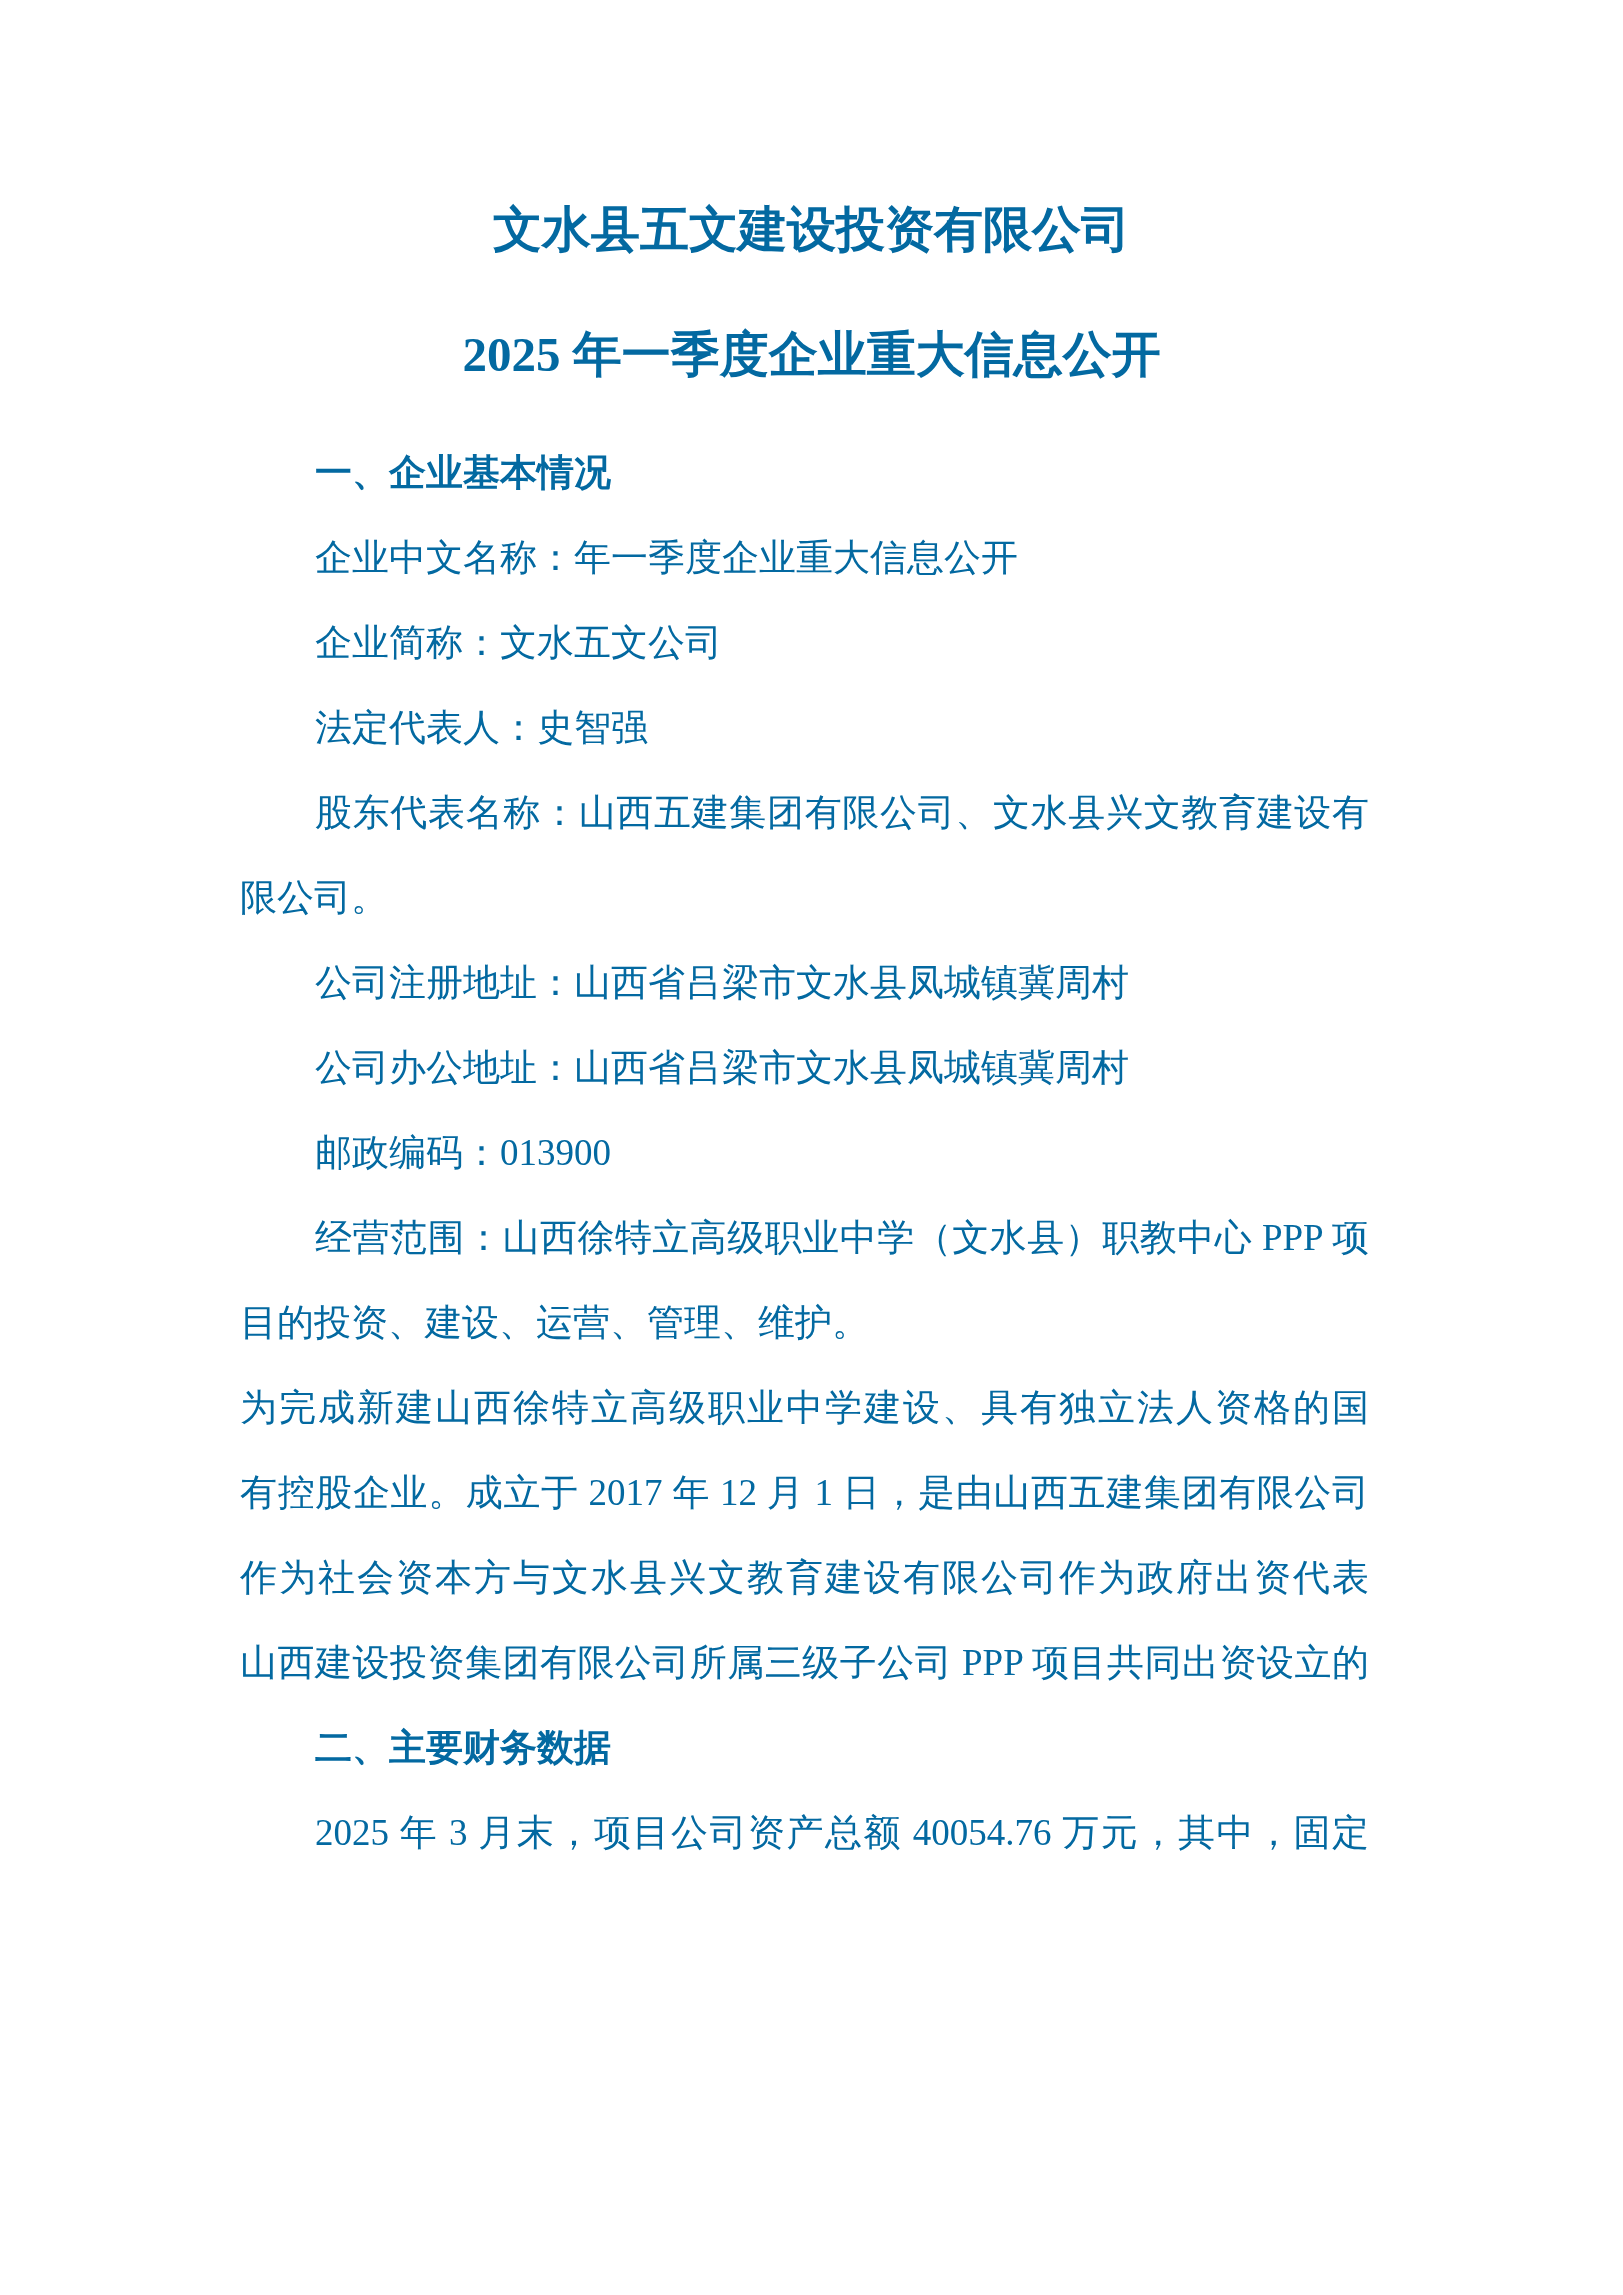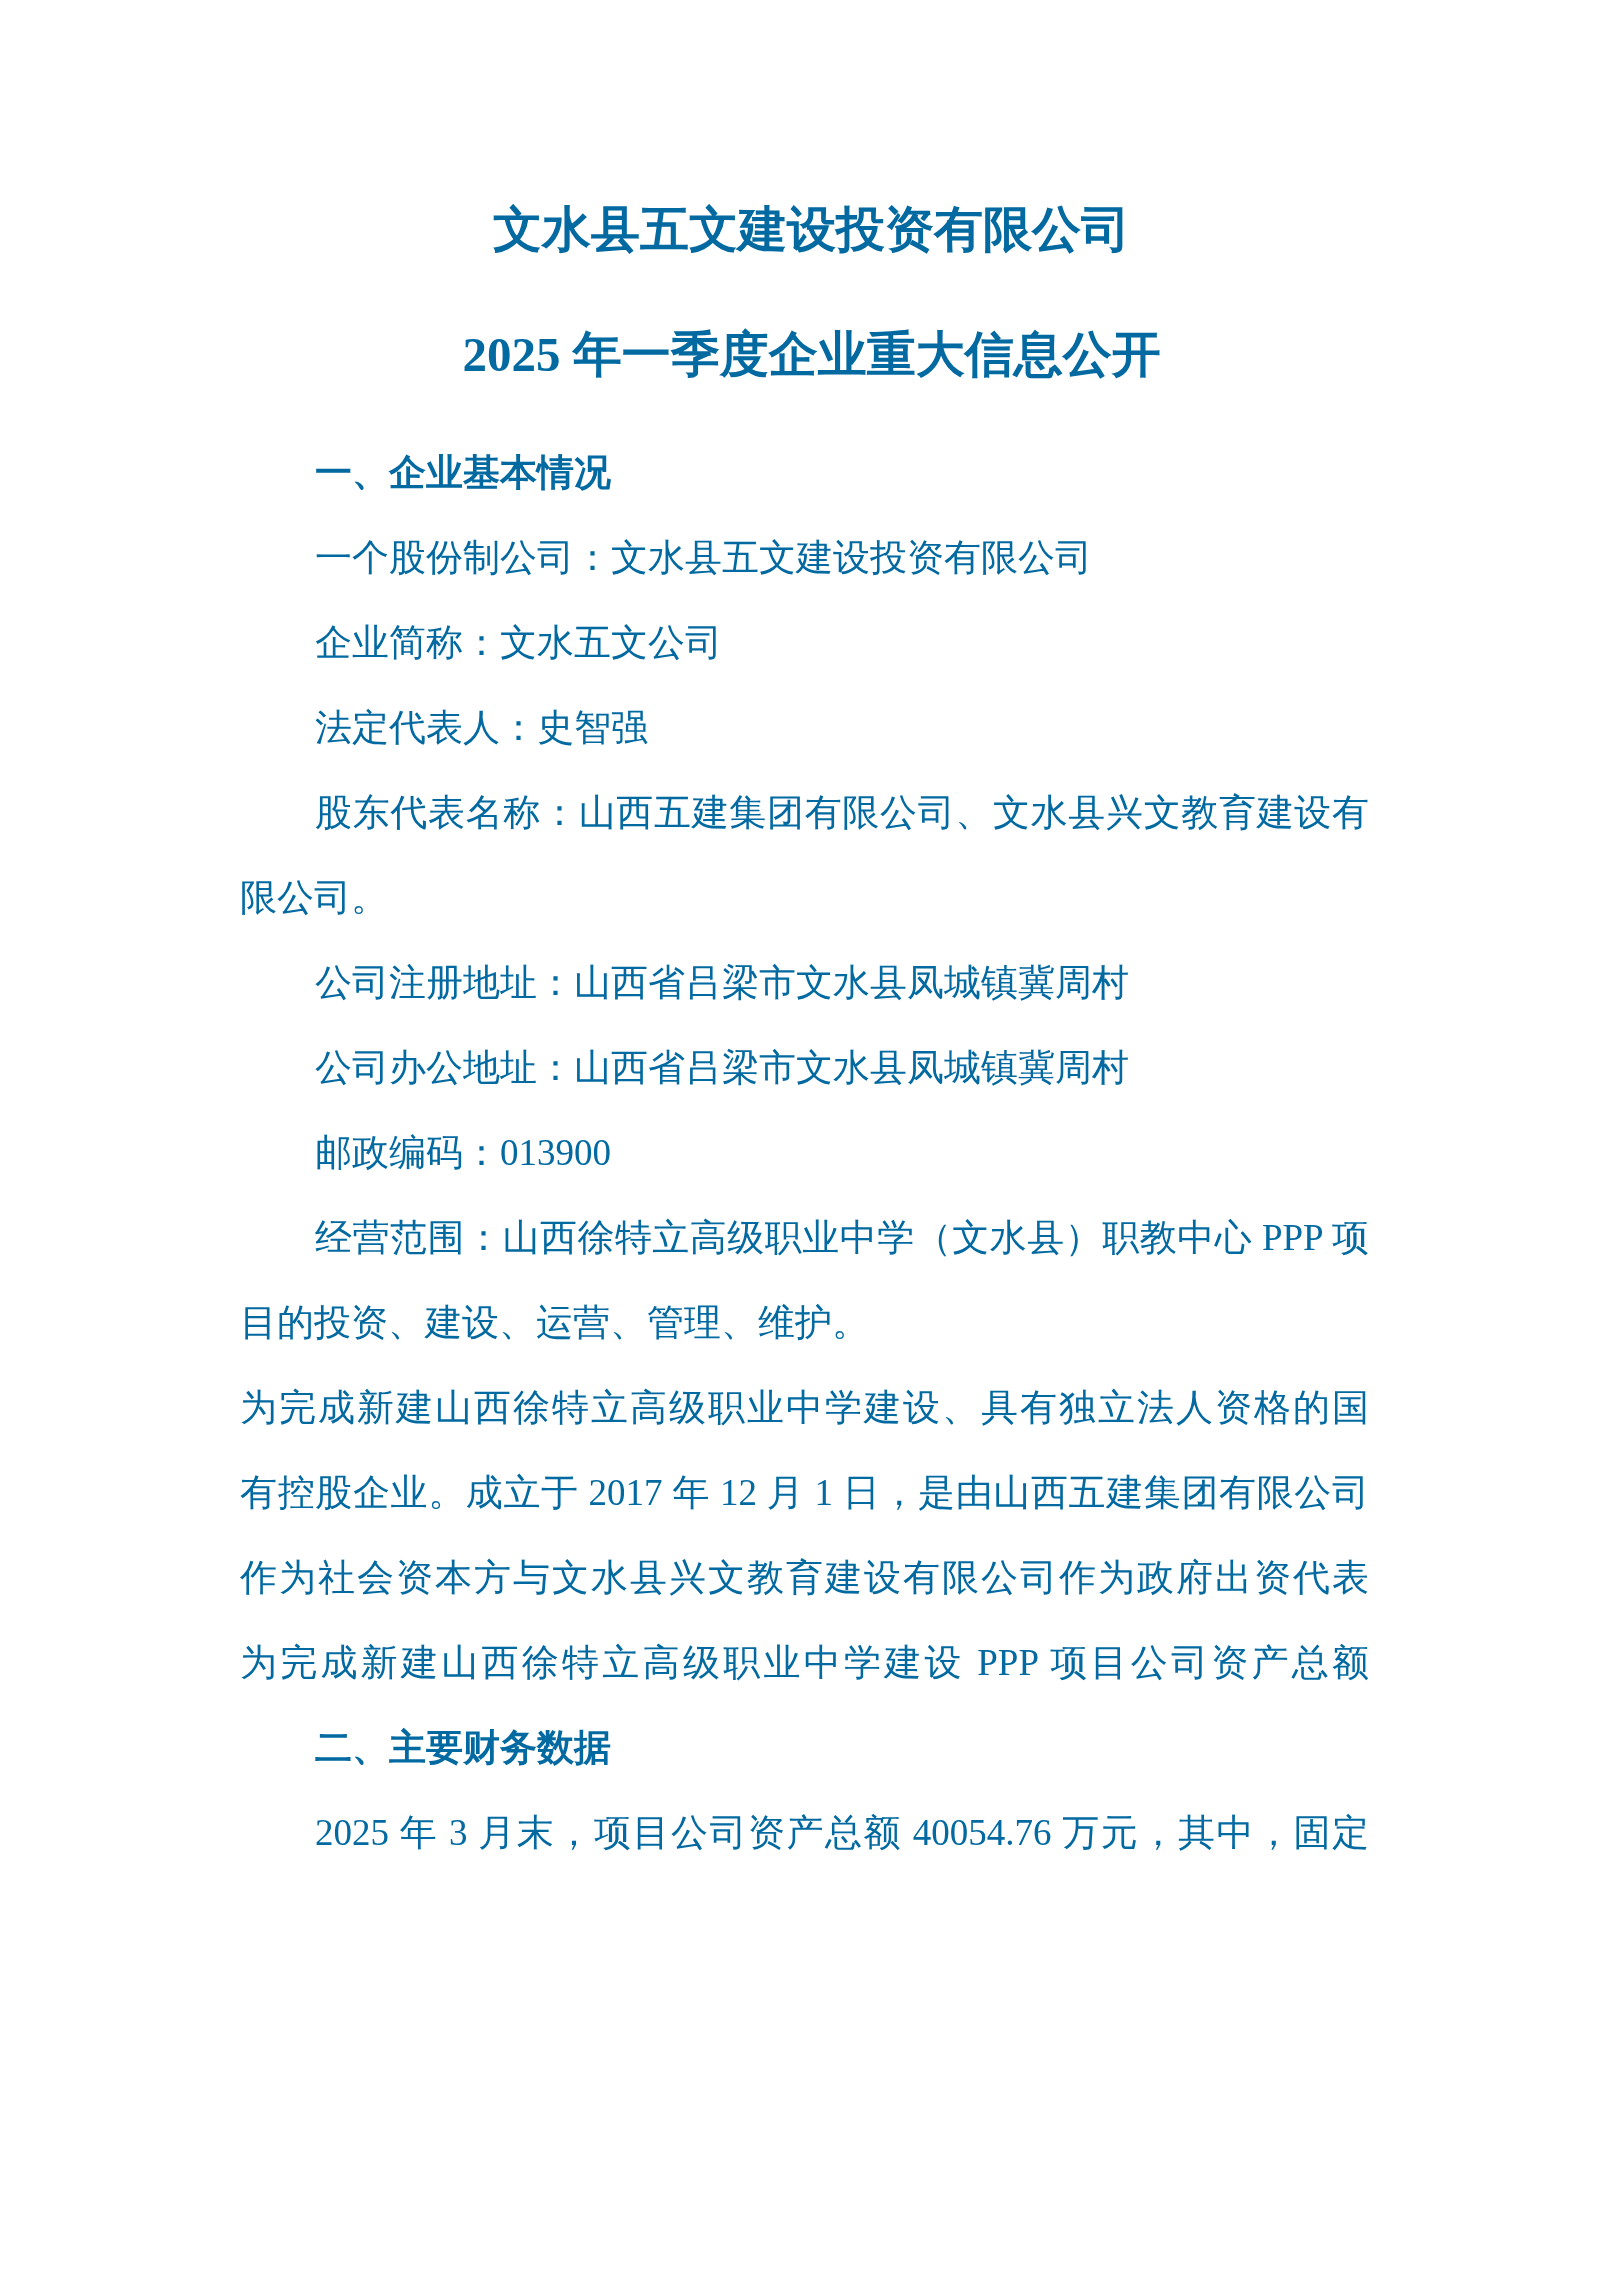--- a/index.html
+++ b/index.html
@@ -53,21 +53,21 @@
 <div class="page">
 
   <div class="doc-title title-1">文水县五文建设投资有限公司</div>
 
   <div class="doc-title title-2">2025 年一季度企业重大信息公开</div>
 
   <div class="doc-body">
 
     <div class="line indent bold">一、企业基本情况</div>
 
-    <div class="line indent">一个股份制公司：文水县五文建设投资有限公司</div>
+    <div class="line indent">企业中文名称：年一季度企业重大信息公开</div>
 
     <div class="line indent">企业简称：文水五文公司</div>
 
     <div class="line indent">法定代表人：史智强</div>
 
     <div class="line indent jfull">股东代表名称：山西五建集团有限公司、文水县兴文教育建设有</div>
 
     <div class="line">限公司。</div>
 
     <div class="line indent">公司注册地址：山西省吕梁市文水县凤城镇冀周村</div>
@@ -80,21 +80,21 @@
 
     <div class="line">目的投资、建设、运营、管理、维护。</div>
 
 
     <div class="line jfull">为完成新建山西徐特立高级职业中学建设、具有独立法人资格的国</div>
 
     <div class="line jfull">有控股企业。成立于 2017 年 12 月 1 日，是由山西五建集团有限公司</div>
 
     <div class="line jfull">作为社会资本方与文水县兴文教育建设有限公司作为政府出资代表</div>
 
-    <div class="line jfull">为完成新建山西徐特立高级职业中学建设 PPP 项目公司资产总额</div>
+    <div class="line jfull">山西建设投资集团有限公司所属三级子公司 PPP 项目共同出资设立的</div>
 
 
     <div class="line indent bold">二、主要财务数据</div>
 
     <div class="line indent jfull">2025 年 3 月末，项目公司资产总额 40054.76 万元，其中，固定</div>
 
   </div>
 </div>
 
 

